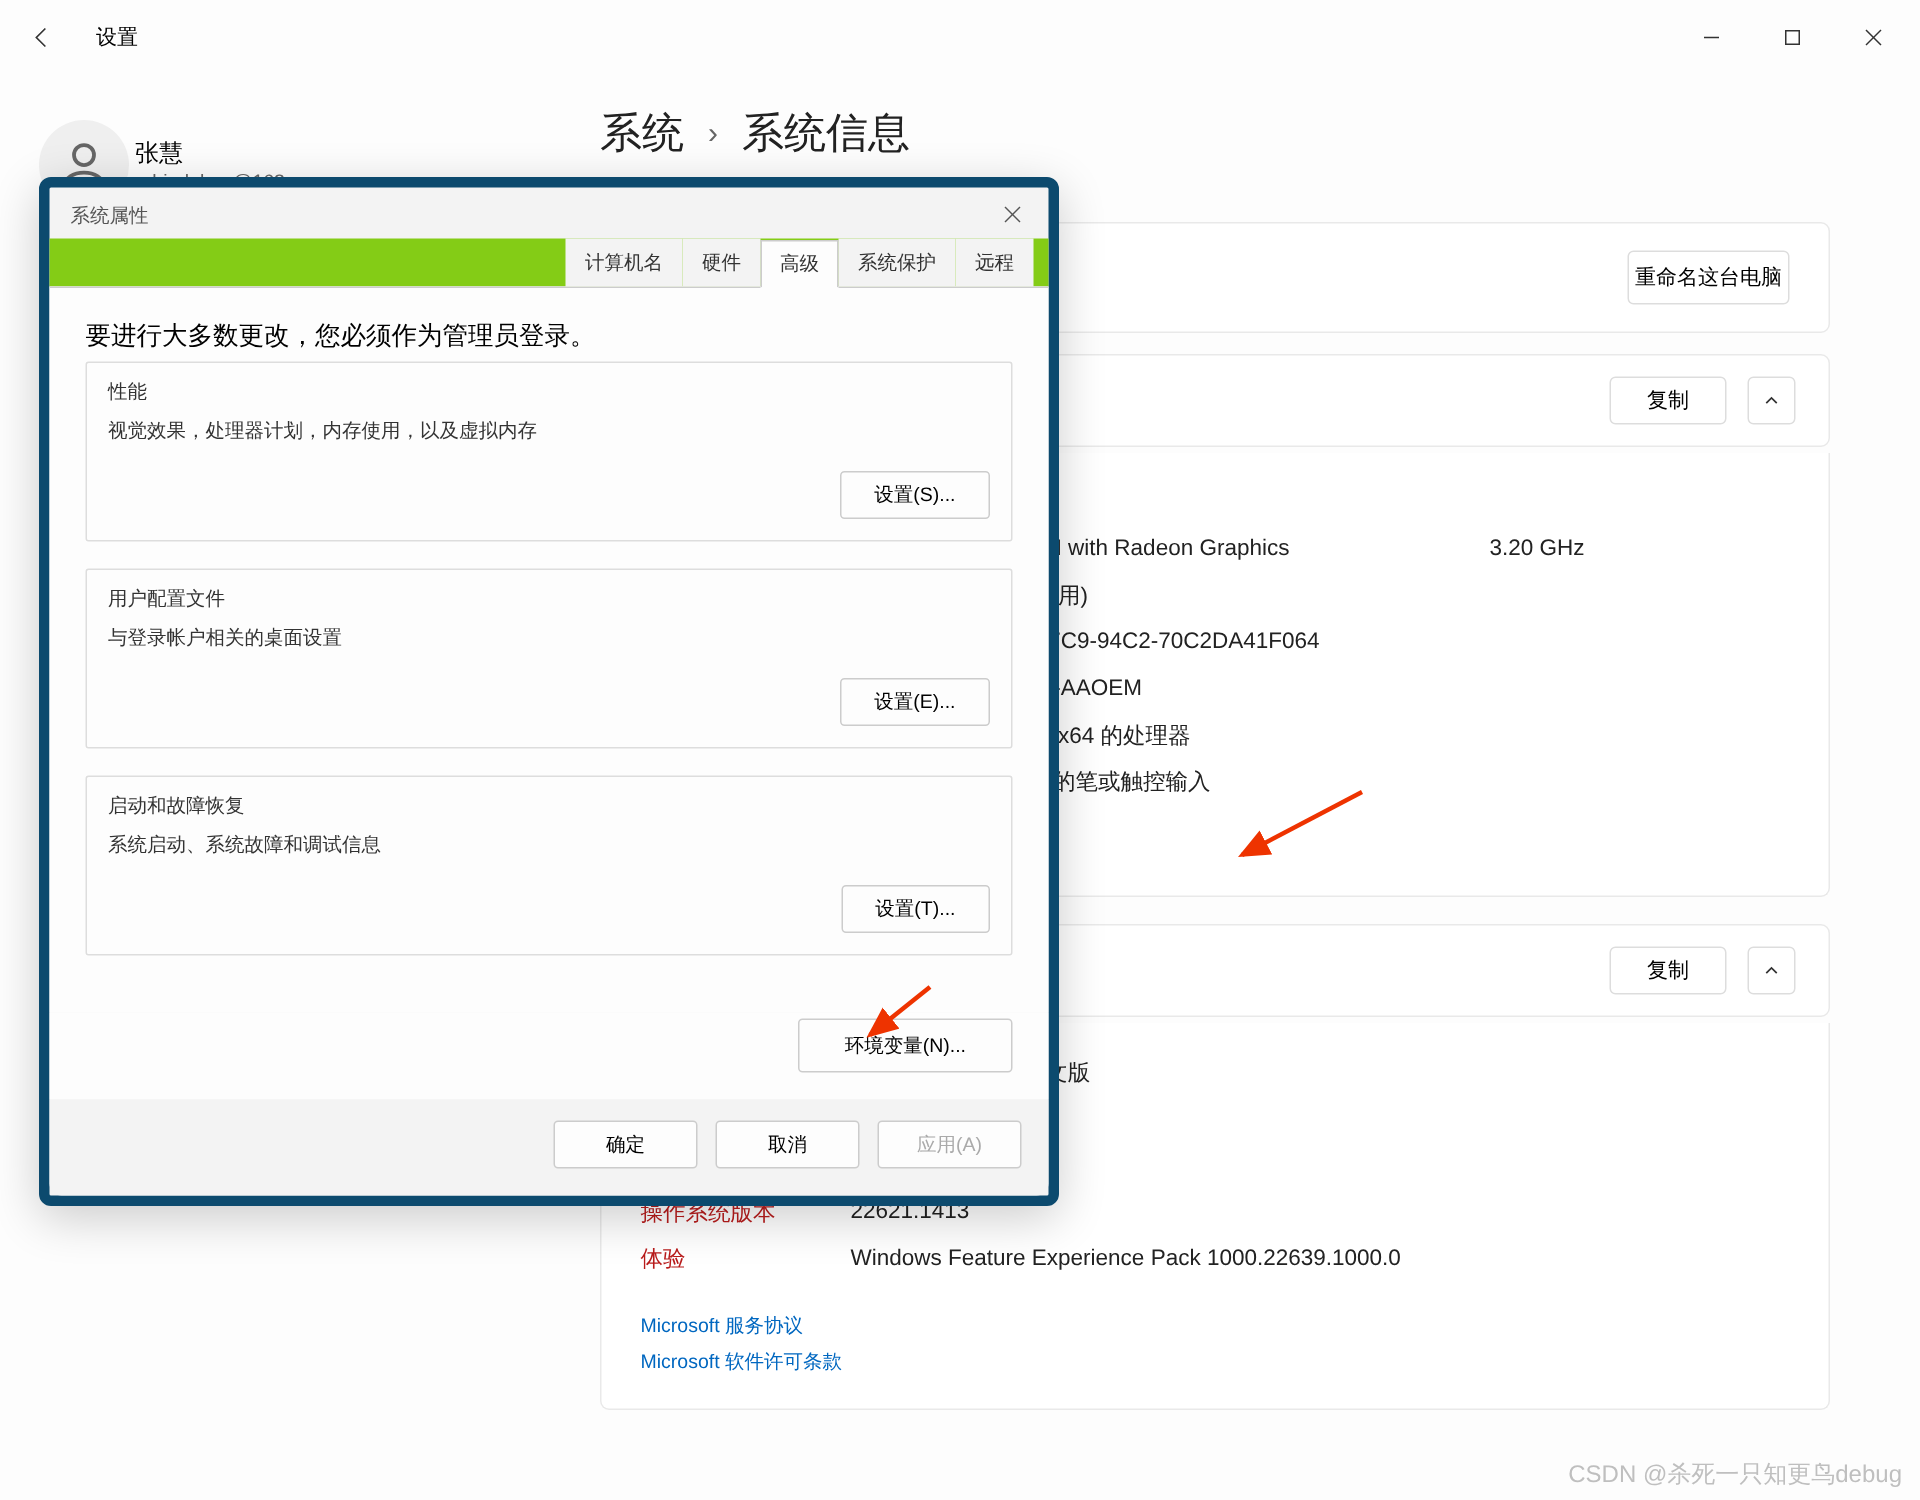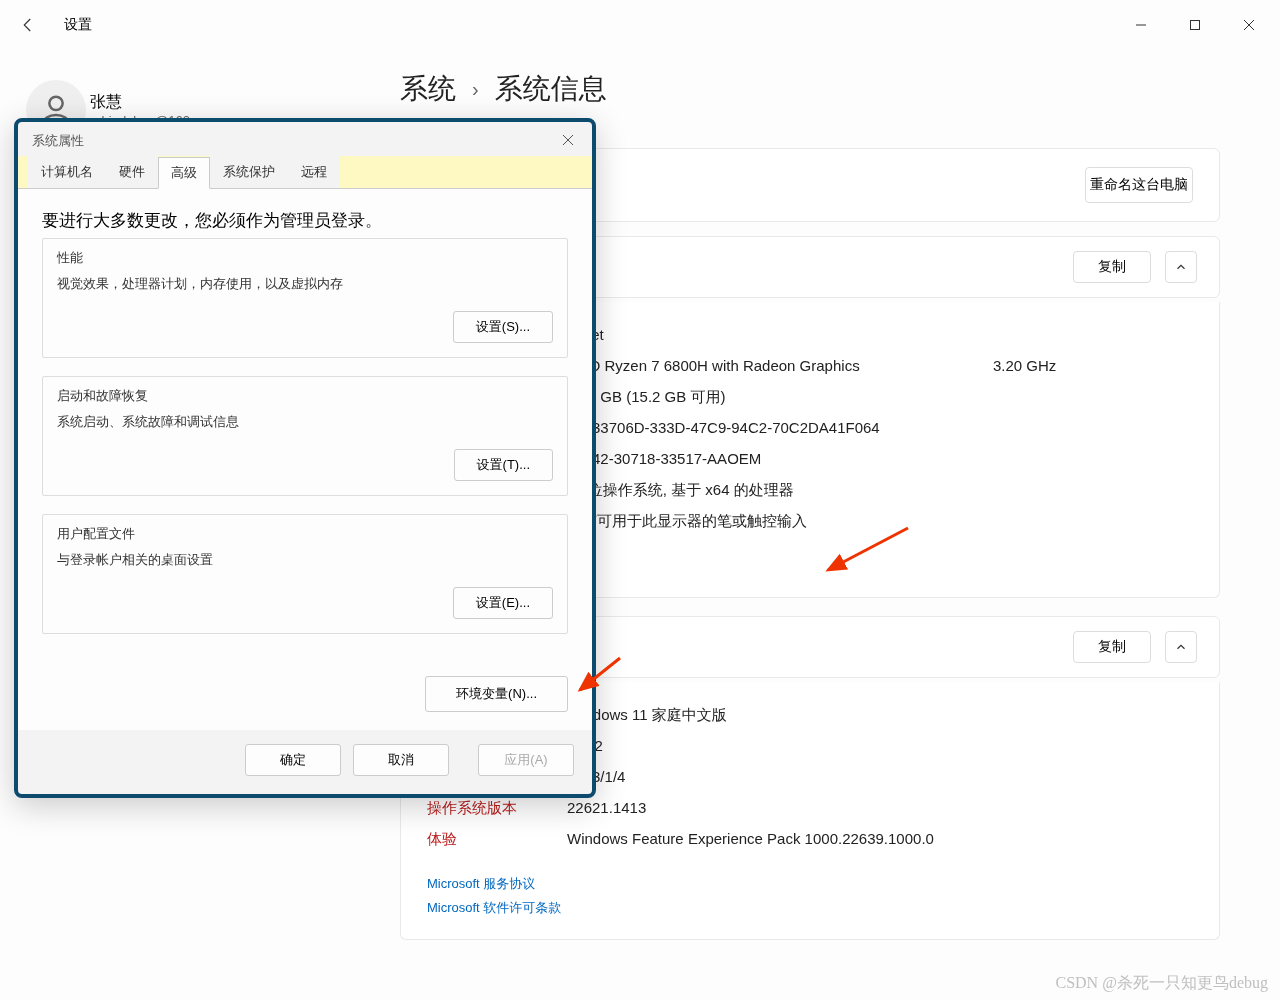--- a/index.html
+++ b/index.html
@@ -32,40 +32,40 @@
 .chev { width: 32px; height: 32px; border: 1px solid #ddd; border-radius: 4px; display: flex; align-items: center; justify-content: center; background: #fff; }
 .sec-body { background: #fff; border: 1px solid #e9e9e9; border-top: none; border-radius: 0 0 6px 6px; padding: 18px 26px 22px; margin-bottom: 18px; }
 .spec-row { display: flex; font-size: 15px; padding: 6px 0; }
 .spec-label { width: 140px; color: #b91c1c; }
 .spec-val { flex: 1; color: #222; }
 .spec-val2 { width: 200px; color: #222; }
 .links-row { margin-top: 20px; display: flex; gap: 24px; }
 .link { color: #0067c0; font-size: 13px; cursor: pointer; }
 
 
-.dialog { position: absolute; left: 14px; top: 118px; width: 582px; background: #f3f3f3; border: 4px solid #0c4a6e; border-radius: 8px; box-shadow: 0 8px 32px rgba(0,0,0,.2); font-size: 13px; }
+.dialog { position: absolute; left: 26px; top: 118px; width: 680px; background: #f3f3f3; border: 7px solid #0c4a6e; border-radius: 8px; box-shadow: 0 8px 32px rgba(0,0,0,.2); font-size: 13px; }
 .dlg-title { display: flex; justify-content: space-between; align-items: center; padding: 10px 14px 6px; color: #555; font-size: 13px; }
 .dlg-close { cursor: pointer; color: #555; width: 20px; text-align: center; }
-.tabs { display: flex; padding: 0 10px; background: #fef9c3; }
+.tabs { display: flex; padding: 0 10px; background: #84cc16; justify-content: flex-end; }
 .tab { padding: 6px 12px; font-size: 13px; cursor: pointer; background: #f3f3f3; border: 1px solid transparent; color: #333; }
 .tab.active { background: #fdfdfd; border: 1px solid #ccc; border-bottom-color: #fdfdfd; position: relative; top: 1px; }
 .tab-panel { background: #fdfdfd; border-top: 1px solid #ccc; padding: 20px 24px; }
 .panel-note { font-size: 17px; margin-bottom: 6px; }
 .gbox { border: 1px solid #ddd; border-radius: 2px; padding: 10px 14px 14px; margin-bottom: 18px; position: relative; }
 .gtitle { font-size: 13px; color: #333; margin-bottom: 8px; }
 .gdesc { font-size: 13px; color: #333; margin-bottom: 18px; }
 .gbtn-row { display: flex; justify-content: flex-end; }
 .dlg-btn { border: 1px solid #ccc; background: #fdfdfd; padding: 6px 22px; font-size: 13px; border-radius: 3px; cursor: pointer; min-width: 96px; }
-.dlg-btn.disabled { color: #aaa; cursor: default; margin-left: 17px; }
+.dlg-btn.disabled { color: #aaa; cursor: default; }
 .env-row { display: flex; justify-content: flex-end; padding: 4px 24px 18px; background: #fdfdfd; }
 .env-btn { border: 1px solid #ccc; background: #fdfdfd; padding: 8px 30px; font-size: 13px; border-radius: 3px; cursor: pointer; }
 .dlg-footer { padding: 14px 18px 18px; background: #f3f3f3; border-radius: 0 0 8px 8px; display: flex; justify-content: flex-end; gap: 12px; }
 
 .arrow { position: absolute; pointer-events: none; }
-.watermark { position: absolute; right: 12px; bottom: 6px; color: #bfbfbf; font-size: 16px; font-family: Liberation Serif, serif; }
+.watermark { position: absolute; right: 12px; bottom: 6px; color: #bfbfbf; font-size: 16px; font-family: Liberation Sans, sans-serif; }
 </style>
 </head>
 <body>
 
 <div class="titlebar">
   <div class="titlebar-left">
     <div class="back-btn">
       <svg width="18" height="18" viewBox="0 0 24 24" fill="none" stroke="#333" stroke-width="1.5">
           <path d="M15 4l-8 8 8 8"></path>
         </svg>
@@ -232,32 +232,32 @@
 
     <div class="gbox">
       <div class="gtitle">性能</div>
       <div class="gdesc">视觉效果，处理器计划，内存使用，以及虚拟内存</div>
       <div class="gbtn-row">
           <button class="dlg-btn">设置(S)...</button>
         </div>
     </div>
 
     <div class="gbox">
+      <div class="gtitle">用户配置文件</div>
+      <div class="gdesc">与登录帐户相关的桌面设置</div>
+      <div class="gbtn-row">
+          <button class="dlg-btn">设置(E)...</button>
+        </div>
+    </div>
+
+    <div class="gbox">
       <div class="gtitle">启动和故障恢复</div>
       <div class="gdesc">系统启动、系统故障和调试信息</div>
       <div class="gbtn-row">
           <button class="dlg-btn">设置(T)...</button>
-        </div>
-    </div>
-
-    <div class="gbox">
-      <div class="gtitle">用户配置文件</div>
-      <div class="gdesc">与登录帐户相关的桌面设置</div>
-      <div class="gbtn-row">
-          <button class="dlg-btn">设置(E)...</button>
         </div>
     </div>
   </div>
   <div class="env-row">
     <button class="env-btn">环境变量(N)...</button>
   </div>
   <div class="dlg-footer">
     <button class="dlg-btn">确定</button>
     <button class="dlg-btn">取消</button>
     <button class="dlg-btn disabled">应用(A)</button>

